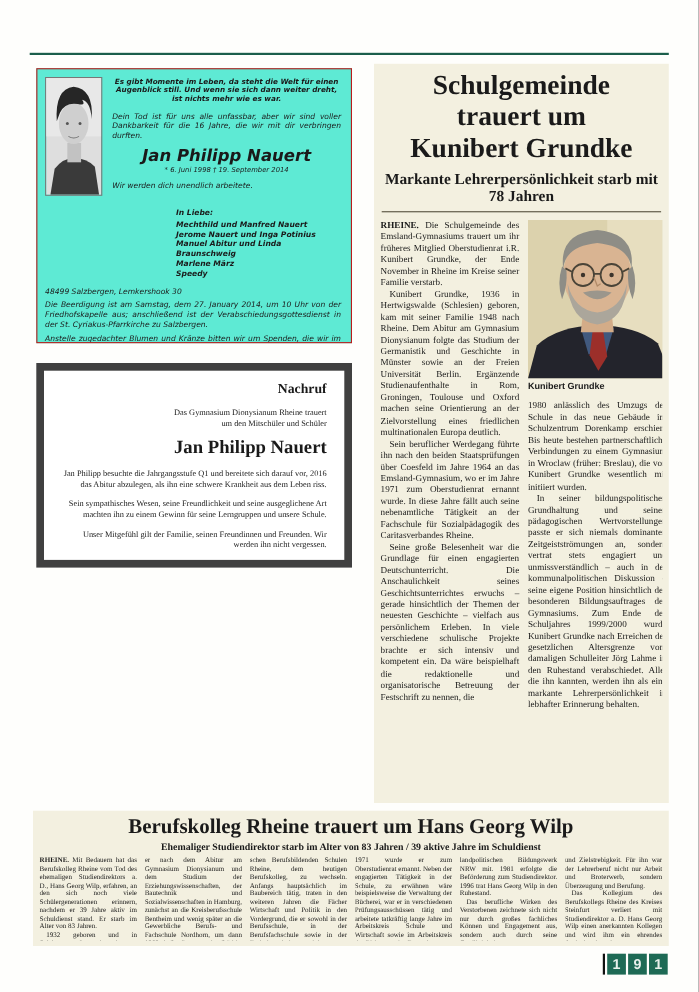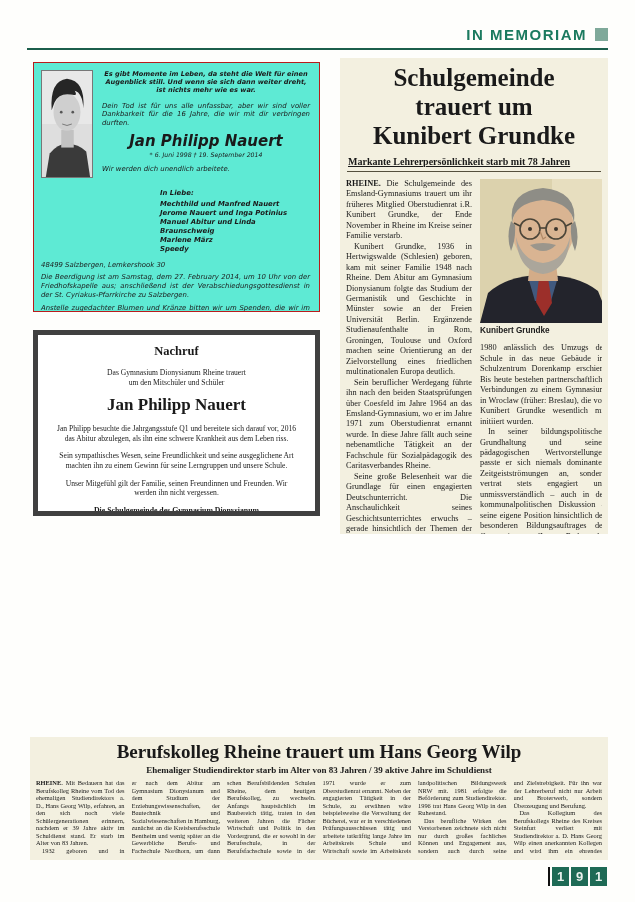--- a/index.html
+++ b/index.html
@@ -26,35 +26,35 @@
   .notice-dates{margin:0 0 7px;font-size:6.2px;text-align:center;}
   .notice-missing{margin:0 0 6px;font-size:6.9px;text-align:left;}
   .family{margin-left:58px;font-size:6.9px;line-height:9px;}
   .family .inliebe{margin:16px 0 2px;}
   .family p{margin:0;font-weight:bold;}
   .notice-address{margin:7px 0 4px;font-size:6.9px;}
   .notice-funeral,.notice-donations{margin:0 0 5px;font-size:6.9px;line-height:8.6px;text-align:justify;}
 
   
   .nachruf-card{position:absolute;left:33px;top:330px;width:287px;height:186px;background:#fff;
-                border:5px solid #404040;box-sizing:border-box;padding:9px 16px;text-align:center;
+                border:7px solid #404040;box-sizing:border-box;padding:9px 16px;text-align:right;
                 overflow:hidden;}
   .nachruf-title{margin:0 0 9px;font-size:12.5px;font-weight:bold;}
   .nachruf-intro{margin:0;font-size:7.6px;line-height:9.6px;}
   .nachruf-name{margin:8px 0 9px;font-size:17px;font-weight:bold;}
   .nachruf-para{margin:0 0 8px;font-size:7.6px;line-height:9.6px;}
   .nachruf-sig{margin:2px 0 0;font-size:7.8px;font-weight:bold;}
 
   
-  .main-article{position:absolute;left:340px;top:58px;width:268px;height:476px;background:#f3f0e0;
+  .main-article{position:absolute;left:340px;top:58px;width:268px;height:672px;background:#f3f0e0;
                 box-sizing:border-box;padding:3px 6px;overflow:hidden;}
   .headline{margin:2px 0 4px;text-align:center;font-size:25px;line-height:29px;font-weight:bold;}
   .headline span{display:block;}
-  .subhead{margin:0 1px;padding:2px 1px 4px;font-size:10px;font-weight:bold;text-align:left;
-           border-bottom:1px solid #55503e;text-decoration:underline;}
+  .subhead{margin:0 1px;padding:2px 1px 4px;font-size:14px;font-weight:bold;text-align:center;
+           border-bottom:1px solid #55503e;}
   .article-body{display:flex;gap:8px;margin-top:7px;height:540px;overflow:hidden;}
   .acol{width:126px;flex:none;font-size:8.3px;line-height:10.45px;text-align:justify;}
   .acol p{margin:0;}
   .acol p + p{text-indent:8px;}
   .dateline{font-weight:bold;}
   .figure{margin:0;}
   .grundke-photo{width:126px;height:144px;}
   .grundke-photo svg{display:block;width:100%;height:100%;}
   .figcap{font-family:"Liberation Sans",sans-serif;font-weight:bold;font-size:8.2px;
           padding:3px 0 7px;text-align:left;}
@@ -73,24 +73,20 @@
   .pagenum{position:absolute;right:28px;top:867px;display:flex;align-items:center;gap:2px;}
   .pagenum .tick{width:2px;height:19px;background:#101010;}
   .numbox{width:17px;height:19px;background:#1e6a55;color:#e9f1ec;display:flex;align-items:center;
           justify-content:center;font-family:"Liberation Sans",sans-serif;font-weight:bold;font-size:13px;}
 </style>
 </head>
 <body>
 
 <div class="page">
 
-  <header class="topbar">
-    <span class="topbar-title">IN MEMORIAM</span>
-    <span class="topbar-square"></span>
-  </header>
   <div class="toprule"></div>
 
   <section class="notice-card">
     <div class="notice-top">
       <div class="notice-photo">
         <svg viewBox="0 0 52 108" preserveAspectRatio="none" aria-hidden="true">
           <rect width="52" height="108" fill="#dedede"></rect>
           <rect width="52" height="54" fill="#e8e8e8"></rect>
           <path d="M4 108 L8 84 Q16 74 26 74 Q38 74 46 82 L50 108 Z" fill="#3a3a3a"></path>
           <rect x="20" y="60" width="13" height="18" fill="#c2c2c2"></rect>
@@ -111,21 +107,21 @@
           <p class="inliebe">In Liebe:</p>
           <p>Mechthild und Manfred Nauert</p>
           <p>Jerome Nauert und Inga Potinius</p>
           <p>Manuel Abitur und Linda Braunschweig</p>
           <p>Marlene März</p>
           <p>Speedy</p>
         </div>
       </div>
     </div>
     <p class="notice-address">48499 Salzbergen, Lemkershook 30</p>
-    <p class="notice-funeral">Die Beerdigung ist am Samstag, dem 27. February 2014, um 10 Uhr von der Friedhofskapelle aus; anschließend ist der Verabschiedungsgottesdienst in der St. Cyriakus-Pfarrkirche zu Salzbergen.</p>
+    <p class="notice-funeral">Die Beerdigung ist am Samstag, dem 27. January 2014, um 10 Uhr von der Friedhofskapelle aus; anschließend ist der Verabschiedungsgottesdienst in der St. Cyriakus-Pfarrkirche zu Salzbergen.</p>
     <p class="notice-donations">Anstelle zugedachter Blumen und Kränze bitten wir um Spenden, die wir im Sinne von Jan Philipp an die Kinderkrebshilfe weiterreichen.</p>
   </section>
 
   <section class="nachruf-card">
     <h3 class="nachruf-title">Nachruf</h3>
     <p class="nachruf-intro">Das Gymnasium Dionysianum Rheine trauert</p>
     <p class="nachruf-intro">um den Mitschüler und Schüler</p>
     <h2 class="nachruf-name">Jan Philipp Nauert</h2>
     <p class="nachruf-para">Jan Philipp besuchte die Jahrgangsstufe Q1 und bereitete sich darauf vor, 2016 das Abitur abzulegen, als ihn eine schwere Krankheit aus dem Leben riss.</p>
     <p class="nachruf-para">Sein sympathisches Wesen, seine Freundlichkeit und seine ausgeglichene Art machten ihn zu einem Gewinn für seine Lerngruppen und unsere Schule.</p>

